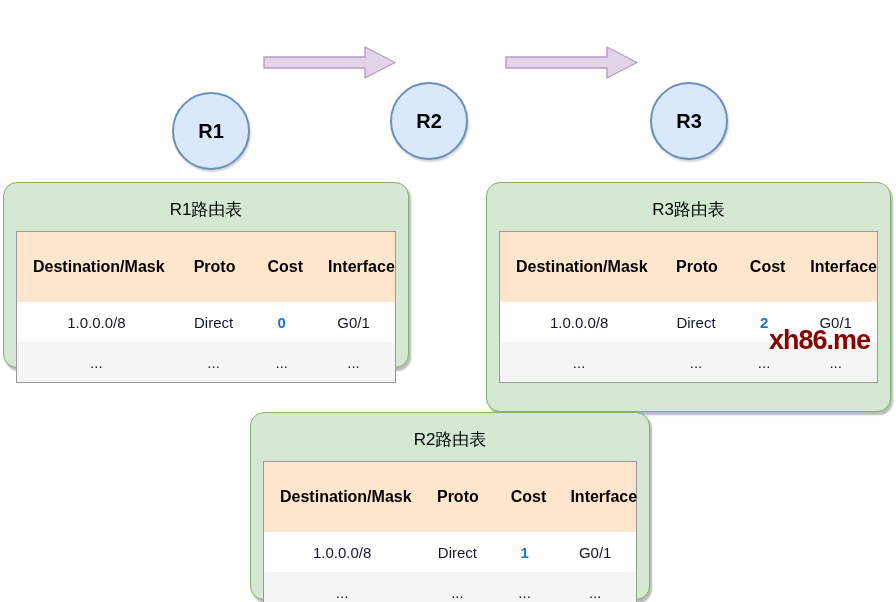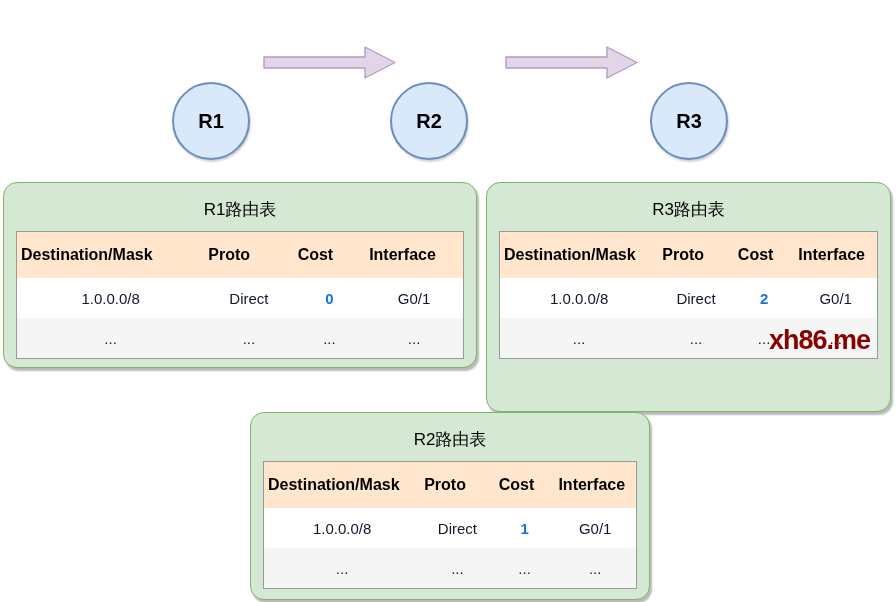--- a/index.html
+++ b/index.html
@@ -27,21 +27,21 @@
     border: 2px solid var(--node_border);
     display: flex;
     align-items: center;
     justify-content: center;
     font-size: 20px;
     font-weight: bold;
     color: #000000;
     box-shadow: 1px 2px 2px rgba(0,0,0,0.18);
     box-sizing: border-box;
   }
-  #node-r1 { left: 172px; top: 82px; }
+  #node-r1 { left: 172px; top: 92px; }
   #node-r2 { left: 390px; top: 82px; }
   #node-r3 { left: 650px; top: 82px; }
 
   
   .block-arrow {
     position: absolute;
     top: 46px;
   }
   #arrow-1 { left: 263px; }
   #arrow-2 { left: 505px; }
@@ -55,21 +55,21 @@
   
   .table-card {
     position: absolute;
     background: var(--card_fill);
     border: 1px solid var(--card_border);
     border-radius: 14px;
     box-shadow: 2px 3px 2px rgba(0,0,0,0.28);
     box-sizing: border-box;
     padding: 0 12px;
   }
-  #card-r1 { left: 3px;   top: 182px; width: 474px; height: 186px; }
+  #card-r1 { left: 3px;   top: 182px; width: 406px; height: 186px; }
   #card-r3 { left: 486px; top: 182px; width: 405px; height: 230px; }
   #card-r2 { left: 250px; top: 412px; width: 400px; height: 188px; }
 
   .card-title {
     margin-top: 16px;
     text-align: center;
     font-size: 17px;
     color: #000000;
     line-height: 21px;
   }
@@ -80,22 +80,22 @@
     border: 1px solid var(--table_border);
     background: #ffffff;
     table-layout: fixed;
   }
   .routing-table th {
     background: var(--header_bg);
     font-size: 16px;
     font-weight: bold;
     color: #000000;
     height: 38px;
-    text-align: left;
-    padding: 4px;
+    text-align: right;
+    padding: 16px;
   }
   .routing-table td {
     font-size: 15px;
     color: #0f172a;
     height: 40px;
     text-align: center;
     padding: 0;
   }
   .routing-table tr.row-ellipsis td {
     background: var(--row_alt_bg);

